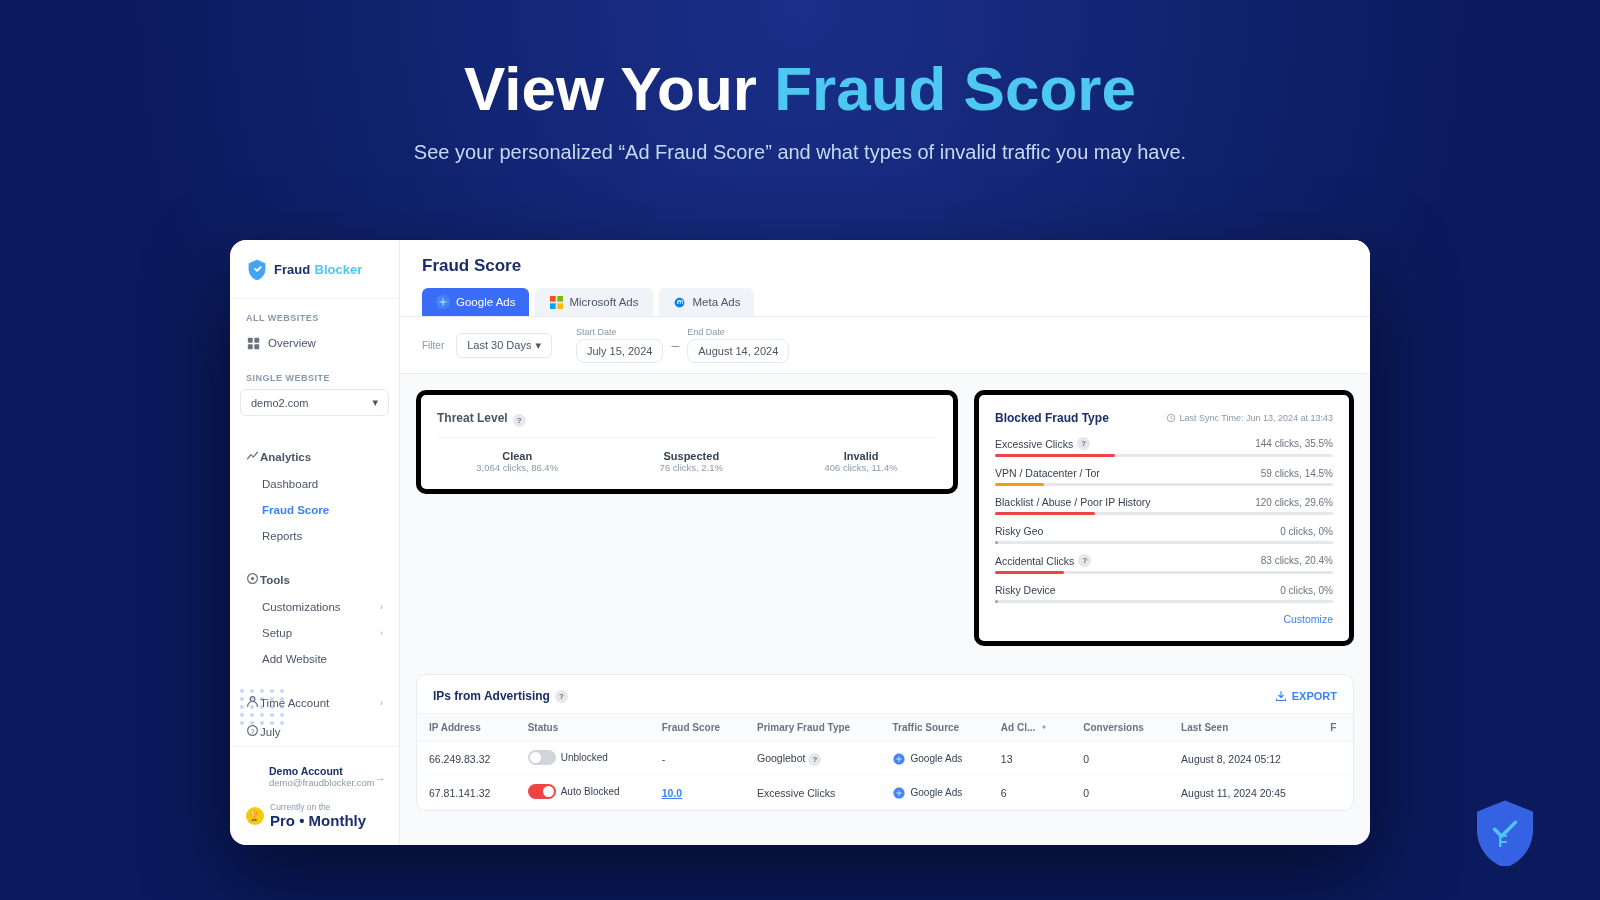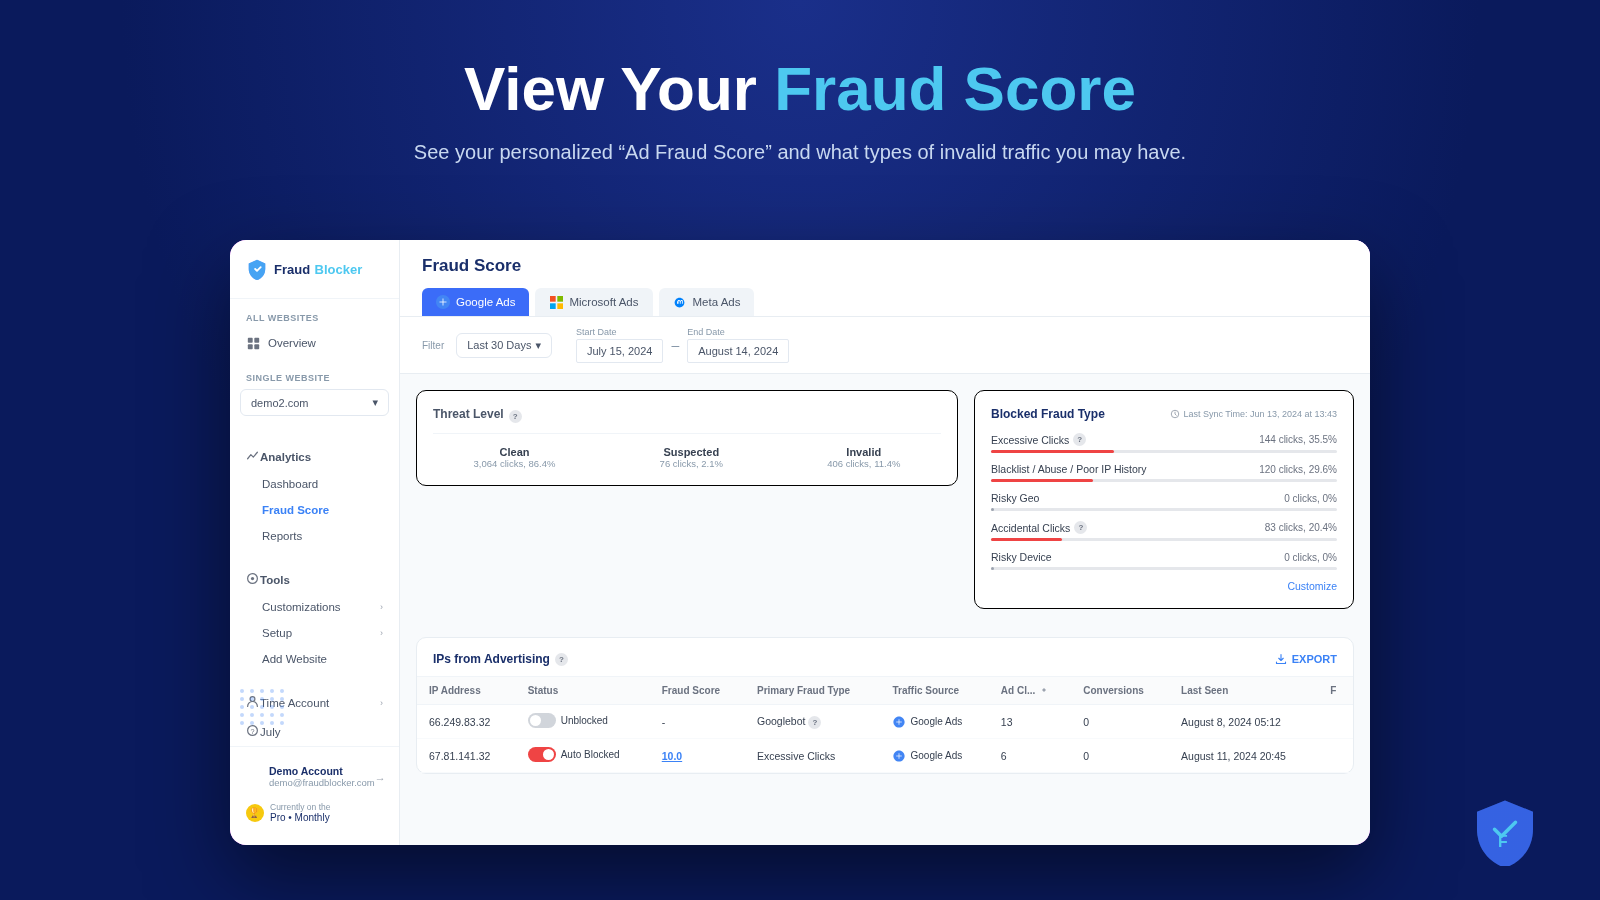--- a/index.html
+++ b/index.html
@@ -277,21 +277,21 @@
       border-radius: 6px;
       font-size: 11px;
       color: #4a5568;
       background: #fff;
       cursor: pointer;
     }
 
     .date-input {
       padding: 5px 10px;
       border: 1px solid #e2e8f0;
-      border-radius: 2px;
+      border-radius: 8px;
       font-size: 11px;
       color: #4a5568;
       background: #fff;
     }
 
     .date-separator {
       color: #8899aa;
       font-size: 14px;
     }
 
@@ -309,21 +309,21 @@
     }
 
     .right-panel {
       width: 380px;
       flex-shrink: 0;
     }
 
     .panel-card {
       background: #ffffff;
       border-radius: 10px;
-      border: 1px solid #000000;
+      border: 5px solid #000000;
       padding: 16px;
       margin-bottom: 12px;
     }
 
     
     .gauge-section {
       display: flex;
       flex-direction: column;
       align-items: center;
       padding: 10px 0 20px;
@@ -779,21 +779,21 @@
         <div>
           <div class="account-name">Demo Account</div>
           <div class="account-email">demo@fraudblocker.com</div>
         </div>
         <span class="logout-icon">→</span>
       </div>
       <div class="plan-badge">
         <div class="plan-icon">🏆</div>
         <div>
           <div style="font-size:8.5px;color:#8899aa;">Currently on the</div>
-          <div style="font-size:10px;font-weight:400;color:#1a2f6a;">Pro • Monthly</div>
+          <div style="font-size:15px;font-weight:700;color:#1a2f6a;">Pro • Monthly</div>
         </div>
       </div>
     </div>
   </div>
 
   <div class="main-content">
 
     <div class="fraud-score-header">
       <div class="fraud-score-title">Fraud Score</div>
       <div class="tabs-row">
@@ -898,20 +898,31 @@
                 <span>Excessive Clicks</span>
                 <span class="help-icon">?</span>
               </div>
               <span class="fraud-type-count">144 clicks, 35.5%</span>
             </div>
             <div class="fraud-bar">
                 <div class="fraud-bar-fill red" style="width:35.5%;"></div>
               </div>
           </div>
 
+          <div class="fraud-type-row">
+            <div class="fraud-type-header">
+              <div class="fraud-type-name">
+                  <span>VPN / Datacenter / Tor</span>
+                </div>
+              <span class="fraud-type-count">59 clicks, 14.5%</span>
+            </div>
+            <div class="fraud-bar">
+                <div class="fraud-bar-fill orange" style="width:14.5%;"></div>
+              </div>
+          </div>
 
           <div class="fraud-type-row">
             <div class="fraud-type-header">
               <div class="fraud-type-name">
                   <span>Blacklist / Abuse / Poor IP History</span>
                 </div>
               <span class="fraud-type-count">120 clicks, 29.6%</span>
             </div>
             <div class="fraud-bar">
                 <div class="fraud-bar-fill red" style="width:29.6%;"></div>

